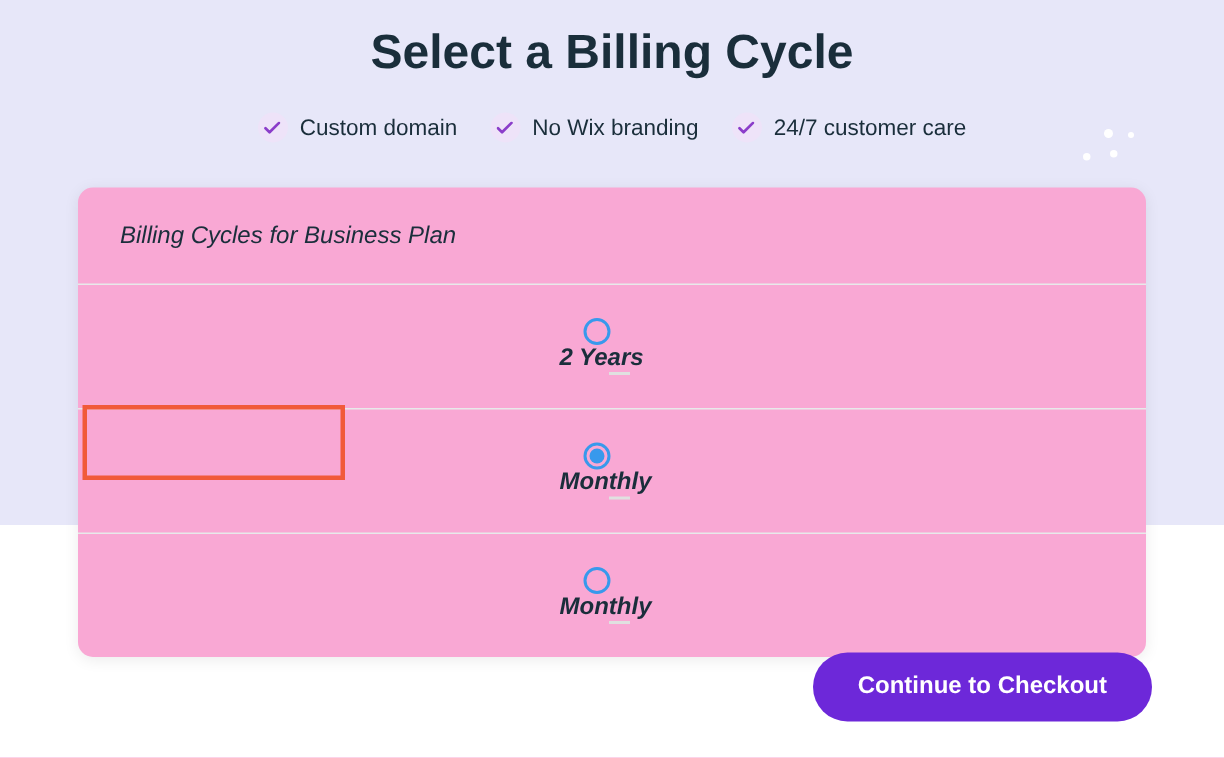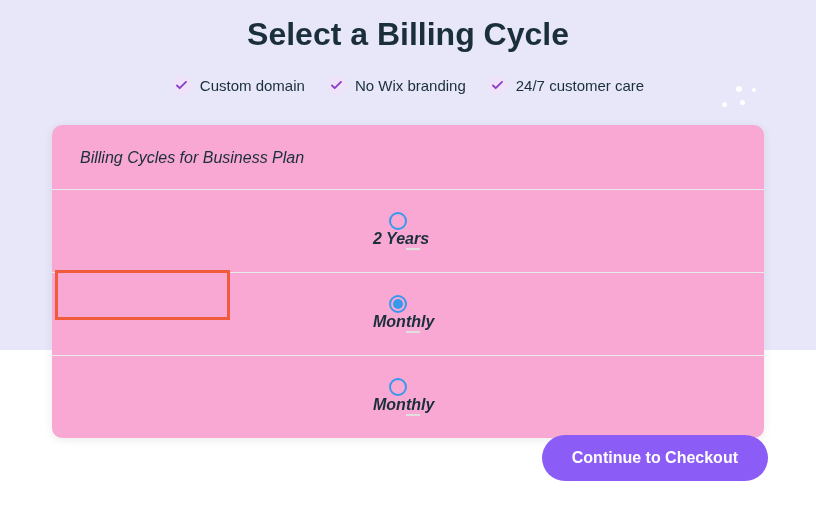--- a/index.html
+++ b/index.html
@@ -127,21 +127,21 @@
     .dash {
       width: 14px;
       height: 2px;
       background: #e0e0e0;
       margin-left: 10px;
     }
     .checkout-btn {
       position: absolute;
       right: 48px;
       bottom: 24px;
-      background: #8b5cf6;
+      background: #6d28d9;
       color: #ffffff;
       border: none;
       border-radius: 24px;
       padding: 14px 30px;
       font-size: 16px;
       font-weight: 600;
       cursor: pointer;
     }
     .decor-dots {
       position: absolute;

